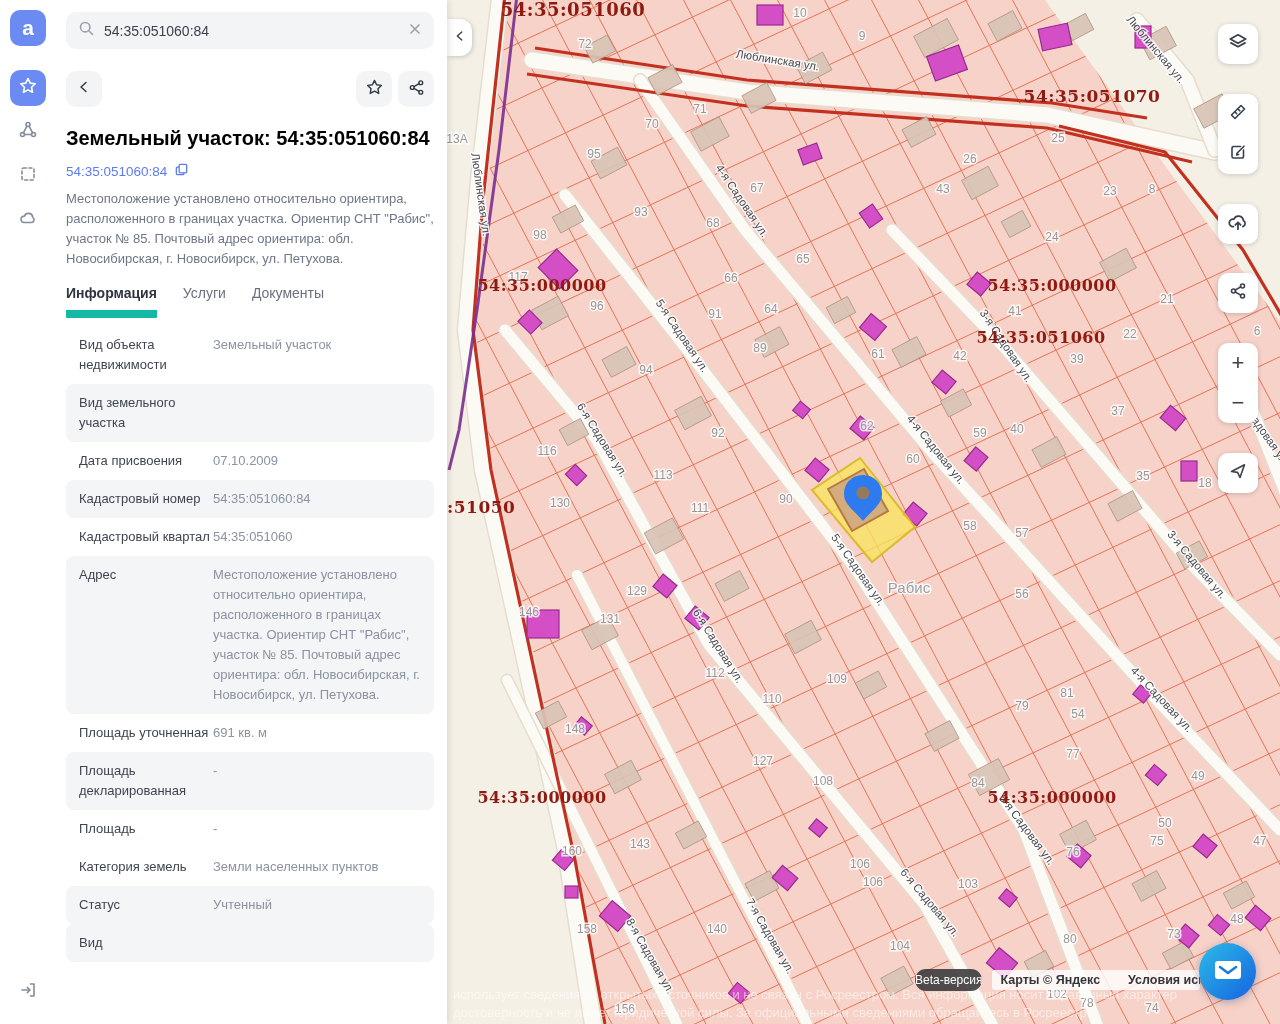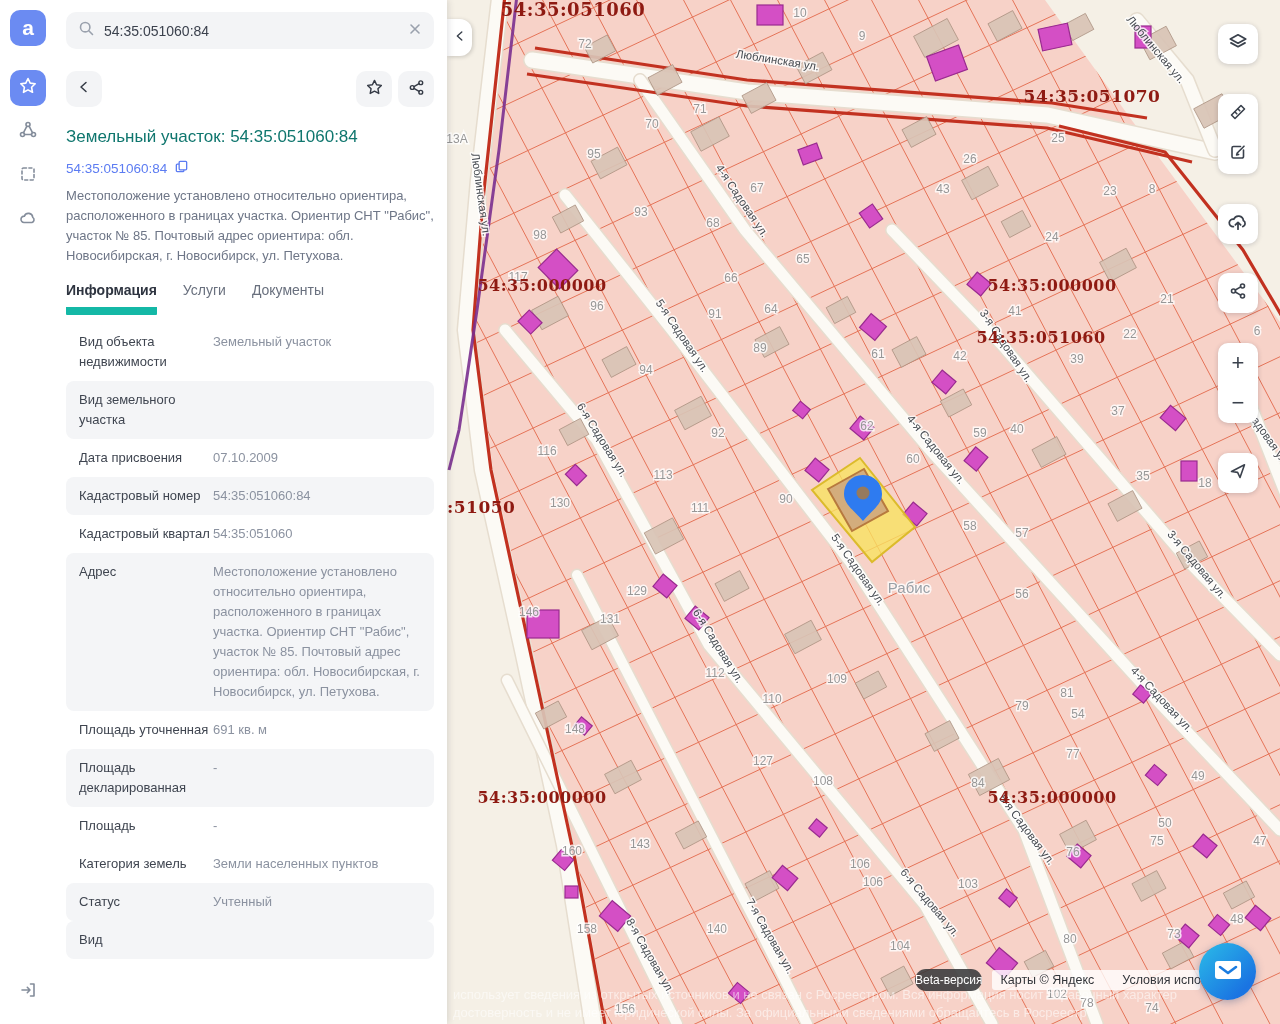--- a/index.html
+++ b/index.html
@@ -18,21 +18,21 @@
   
   .panel { width:391px; background:#fff; position:relative; z-index:20; box-shadow:2px 0 6px rgba(40,40,60,.12); display:flex; flex-direction:column; }
   .search-wrap { padding:12px 13px 10px 10px; }
   .search { height:37px; background:#f3f4f6; border-radius:10px; display:flex; align-items:center; padding:0 12px; gap:9px; }
   .search svg { flex:none; }
   .search .q { flex:1; font-size:14px; color:#3b414d; border:none; background:transparent; outline:none; font-family:inherit; }
   .toolbar { display:flex; align-items:center; padding:12px 13px 0 10px; gap:6px; }
   .sq-btn { width:36px; height:36px; border-radius:10px; background:#f3f4f6; display:flex; align-items:center; justify-content:center; }
   .sq-btn svg { stroke:#343a45; fill:none; stroke-width:1.5; stroke-linecap:round; stroke-linejoin:round; }
   .toolbar .gap { flex:1; }
-  .panel h1 { font-size:17px; font-weight:400; color:#0f766e; padding:20px 13px 0 10px; }
+  .panel h1 { font-size:20px; font-weight:700; color:#000000; padding:20px 13px 0 10px; }
   .cad-link { display:flex; align-items:center; gap:7px; padding:12px 13px 0 10px; font-size:13.5px; color:#5c7cf2; }
   .desc { padding:9px 13px 0 10px; font-size:13px; line-height:20px; color:#6e7687; }
   .tabs { display:flex; gap:26px; padding:16px 13px 0 10px; }
   .tab { font-size:14px; padding-bottom:9px; color:#69707e; font-weight:500; border-bottom:3px solid transparent; }
   .tab.active { color:#2e3440; font-weight:700; border-bottom:8px solid #14b8a6; border-radius:1px; }
   .info-table { padding:8px 13px 0 10px; overflow:hidden; flex:1; }
   .irow { display:grid; grid-template-columns:132px 1fr; gap:2px; padding:9px 10px 9px 13px; border-radius:8px; font-size:13px; line-height:20px; }
   .irow.gray { background:#f4f5f7; }
   .irow .lbl { color:#3f4550; }
   .irow .val { color:#8b92a0; }
@@ -44,21 +44,21 @@
   .map-controls { position:absolute; right:22px; top:24px; z-index:6; display:flex; flex-direction:column; }
   .ctl { width:40px; height:40px; background:#fff; border-radius:10px; box-shadow:0 1px 5px rgba(30,30,50,.20); display:flex; align-items:center; justify-content:center; }
   .ctl svg, .collapse-tab svg { stroke:#3a414c; fill:none; stroke-width:1.6; stroke-linecap:round; stroke-linejoin:round; }
   .ctl-group { background:#fff; border-radius:10px; box-shadow:0 1px 5px rgba(30,30,50,.20); display:flex; flex-direction:column; }
   .ctl-group .ctl { box-shadow:none; background:transparent; }
   .mt30 { margin-top:30px; } .mt29 { margin-top:29px; }
   .zoomtxt { font-size:22px; color:#3a414c; font-weight:400; line-height:1; }
 
   .attribution { position:absolute; bottom:33px; left:468px; display:flex; align-items:center; gap:10px; z-index:5; white-space:nowrap; }
   .beta-badge { background:rgba(56,56,58,.88); color:#fff; font-size:12px; padding:4px 0; border-radius:12px; }
-  .yx-strip { background:rgba(255,255,255,.8); border-radius:3px; padding:3px 8px; display:flex; gap:28px; font-size:12.5px; color:#33363b; max-width:208px; overflow:hidden; }
+  .yx-strip { background:rgba(255,255,255,.8); border-radius:3px; padding:3px 8px; display:flex; gap:28px; font-size:12.5px; color:#33363b; max-width:208px; overflow:hidden;font-weight:bold; }
   .disclaimer { position:absolute; left:6px; right:0; bottom:2px; z-index:4; color:rgba(255,255,255,.55); font-size:13px; line-height:18px; white-space:nowrap; overflow:hidden; }
   .chat-btn { position:absolute; right:24px; bottom:24px; width:57px; height:57px; border-radius:50%; background:linear-gradient(135deg,#2bbce8 0%,#1a74e2 80%); z-index:7; display:flex; align-items:center; justify-content:center; box-shadow:0 2px 8px rgba(20,60,120,.35); }
 </style>
 </head>
 <body>
 
 <div class="app">
 
   <aside class="rail">
     <div class="logo">a</div>

